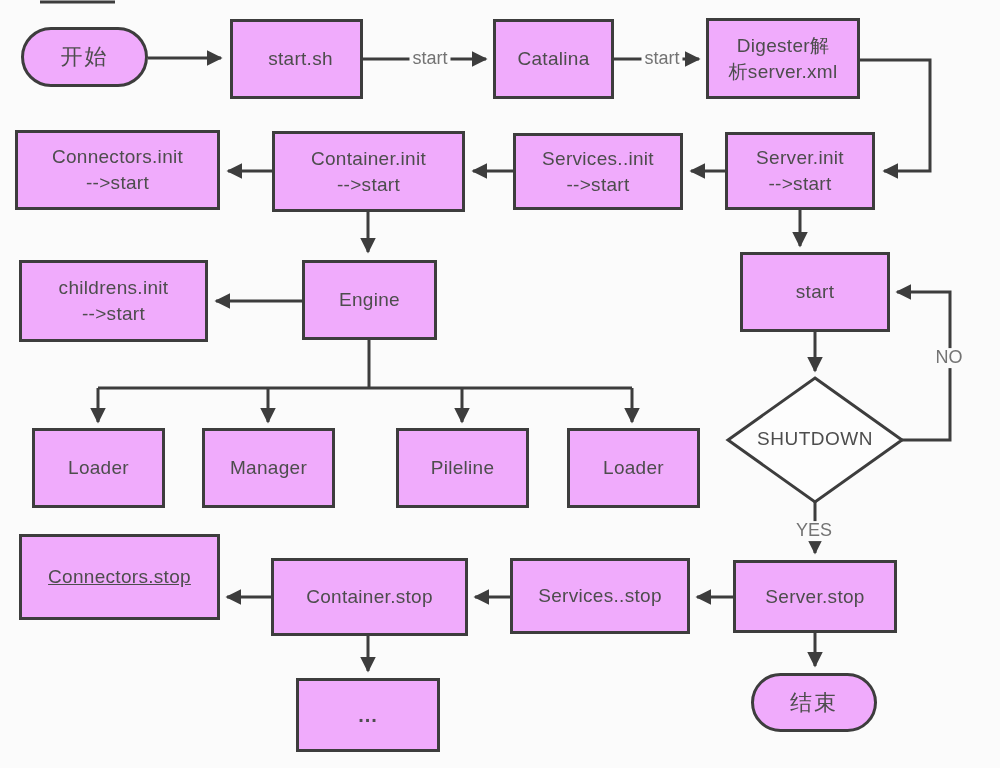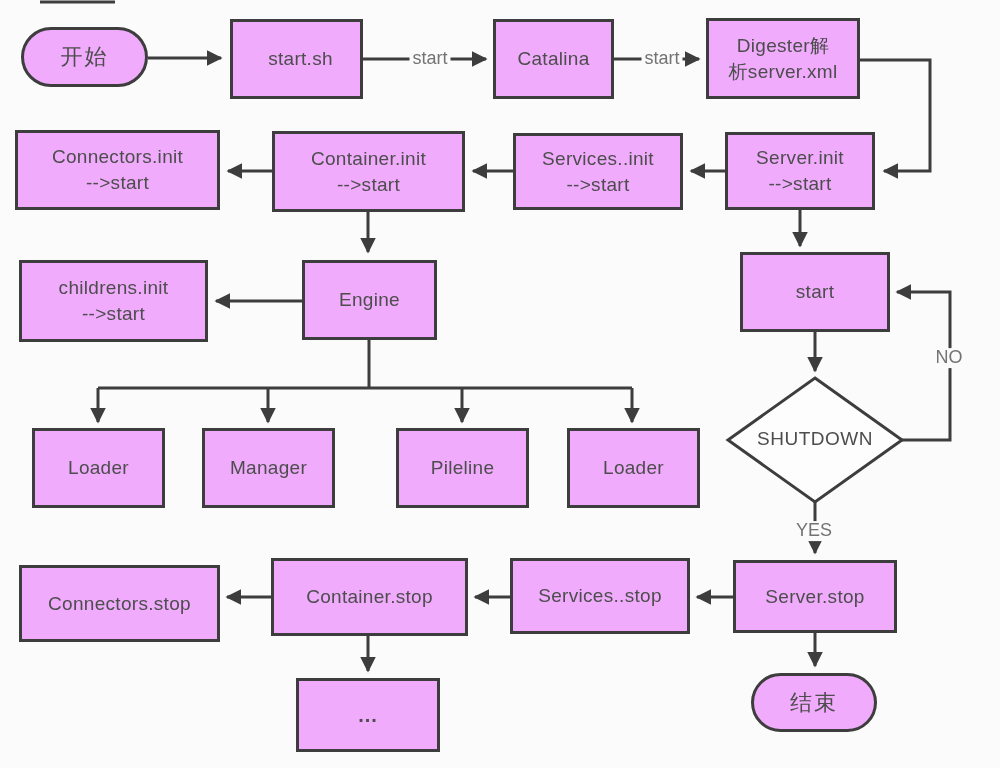--- a/index.html
+++ b/index.html
@@ -112,21 +112,21 @@
   <div class="decision-label" style="left:745px;top:428px;width:140px;">SHUTDOWN</div>
 
   <div class="node" style="left:32px;top:428px;width:133px;height:80px;">Loader</div>
 
   <div class="node" style="left:202px;top:428px;width:133px;height:80px;">Manager</div>
 
   <div class="node" style="left:396px;top:428px;width:133px;height:80px;">Pileline</div>
 
   <div class="node" style="left:567px;top:428px;width:133px;height:80px;">Loader</div>
 
-  <div class="node" style="left:19px;top:565px;width:201px;height:77px;">Connectors.stop</div>
+  <div class="node" style="left:19px;top:534px;width:201px;height:86px;text-decoration:underline;">Connectors.stop</div>
 
   <div class="node" style="left:271px;top:558px;width:197px;height:78px;">Container.stop</div>
 
   <div class="node" style="left:510px;top:558px;width:180px;height:76px;">Services..stop</div>
 
   <div class="node" style="left:733px;top:560px;width:164px;height:73px;">Server.stop</div>
 
   <div class="node dots" style="left:296px;top:678px;width:144px;height:74px;">...</div>
 
   <div class="node terminal" style="left:751px;top:673px;width:126px;height:59px;">结束</div>

